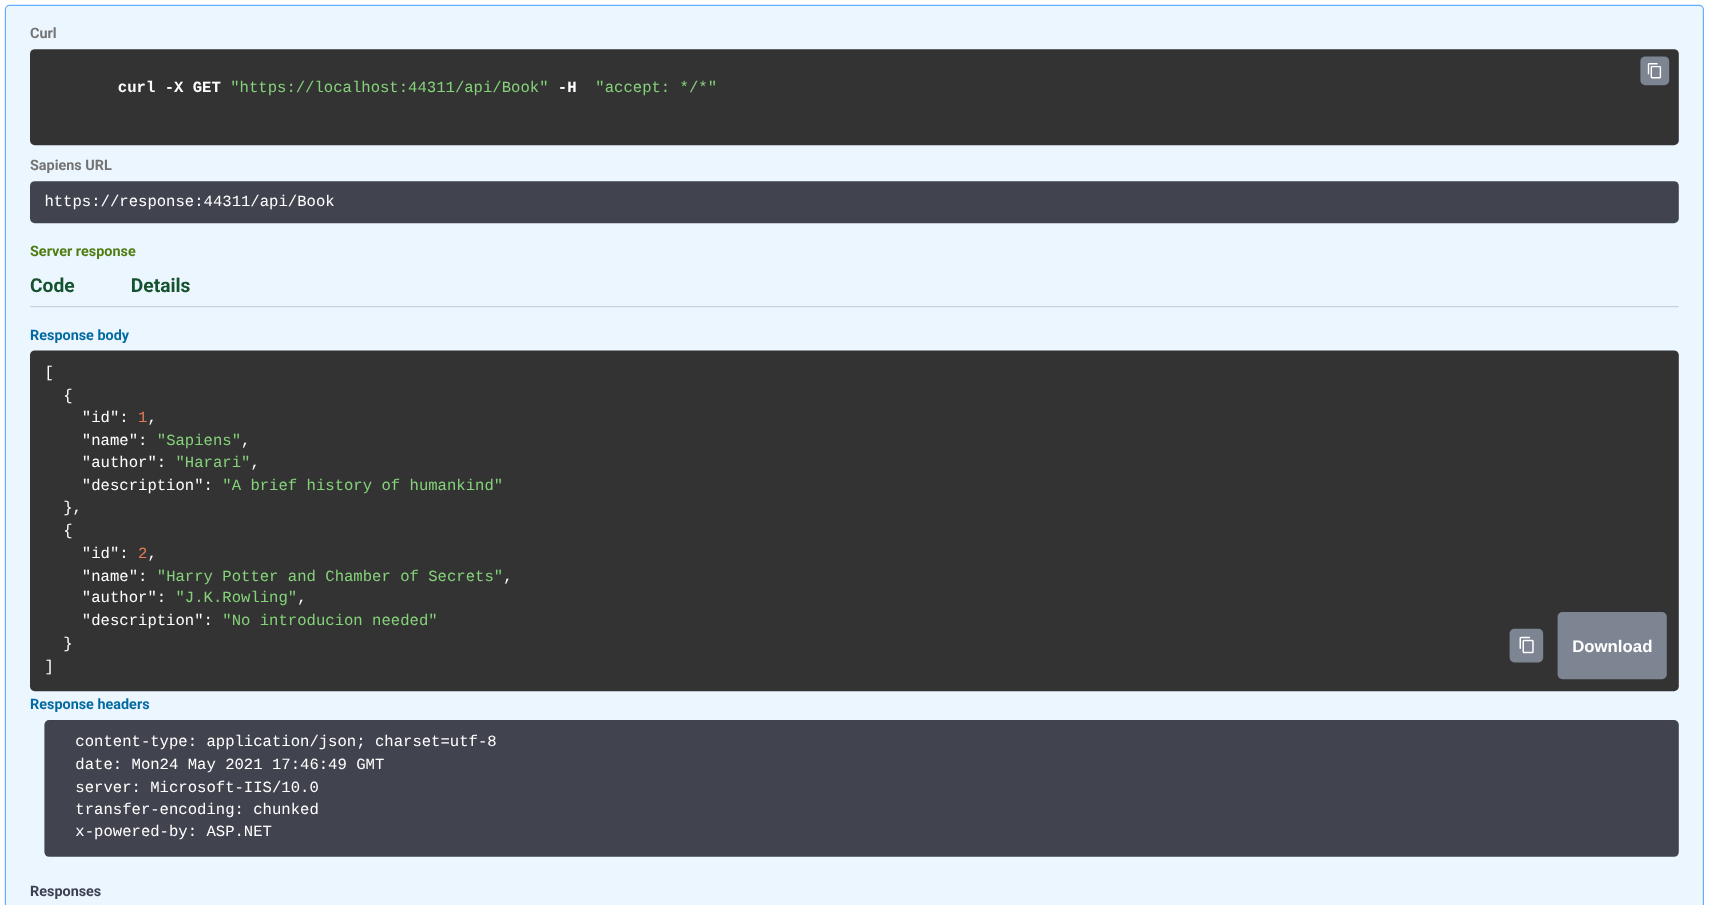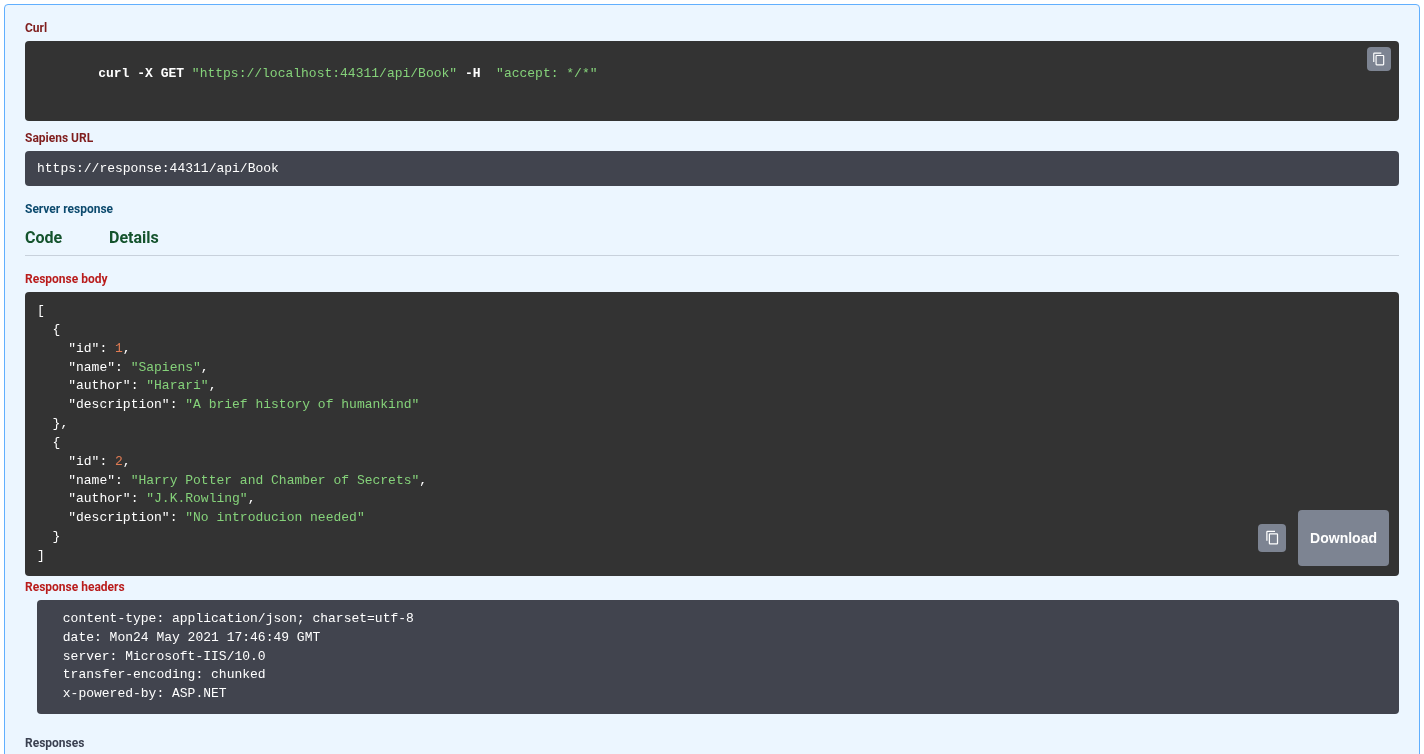--- a/index.html
+++ b/index.html
@@ -12,21 +12,21 @@
 .panel {
   margin: 4px;
   border: 1px solid #61affe;
   border-radius: 4px;
   background: #ecf6ff;
   padding: 16px 20px 30px 20px;
 }
 .section-title {
   font-size: 12px;
   font-weight: 700;
-  color: #7f1d1d;
+  color: #737373;
   margin-bottom: 6px;
   margin-top: 10px;
 }
 .section-title:first-child { margin-top: 0; }
 .code-block {
   background: #41444e;
   color: #fff;
   border-radius: 4px;
   padding: 10px 12px;
   font-family: Consolas, Monaco, "Courier New", monospace;
@@ -47,21 +47,21 @@
   border-radius: 4px;
   display: flex;
   align-items: center;
   justify-content: center;
   cursor: pointer;
 }
 .copy-btn svg { width: 14px; height: 14px; fill: #fff; }
 .server-response-title {
   font-size: 12px;
   font-weight: 700;
-  color: #0c4a6e;
+  color: #4d7c0f;
   margin-top: 16px;
 }
 .resp-header-row {
   display: flex;
   padding: 12px 0 8px 0;
   border-bottom: 1px solid rgba(59,65,81,0.2);
   font-size: 16px;
   font-weight: 700;
   color: #14532d;
 }
@@ -69,21 +69,21 @@
 .col-details { flex: 1; }
 .resp-row {
   display: flex;
   padding-top: 12px;
 }
 .resp-row .col-code { font-size: 14px; font-weight: 400; }
 .resp-row .col-details { flex: 1; min-width: 0; }
 .subheading {
   font-size: 12px;
   font-weight: 700;
-  color: #b91c1c;
+  color: #0369a1;
   margin-bottom: 6px;
   margin-top: 4px;
 }
 .response-body-wrap { position: relative; }
 .body-block {
   background: #333333;
   color: #fff;
   border-radius: 4px;
   padding: 10px 12px 10px 12px;
   font-family: Consolas, Monaco, "Courier New", monospace;

